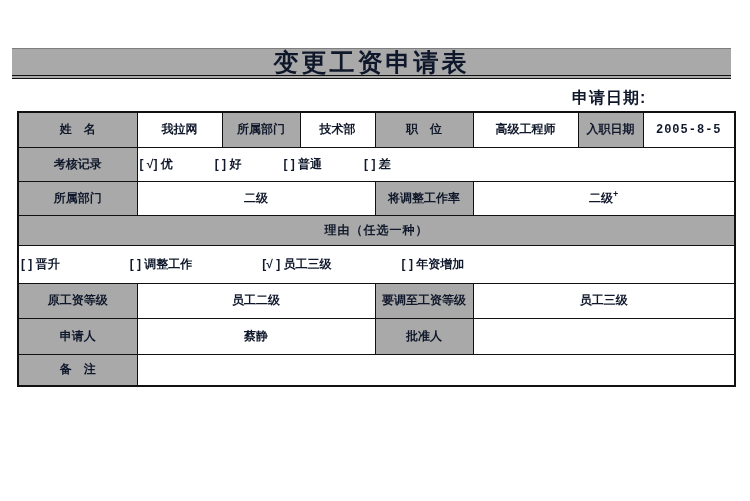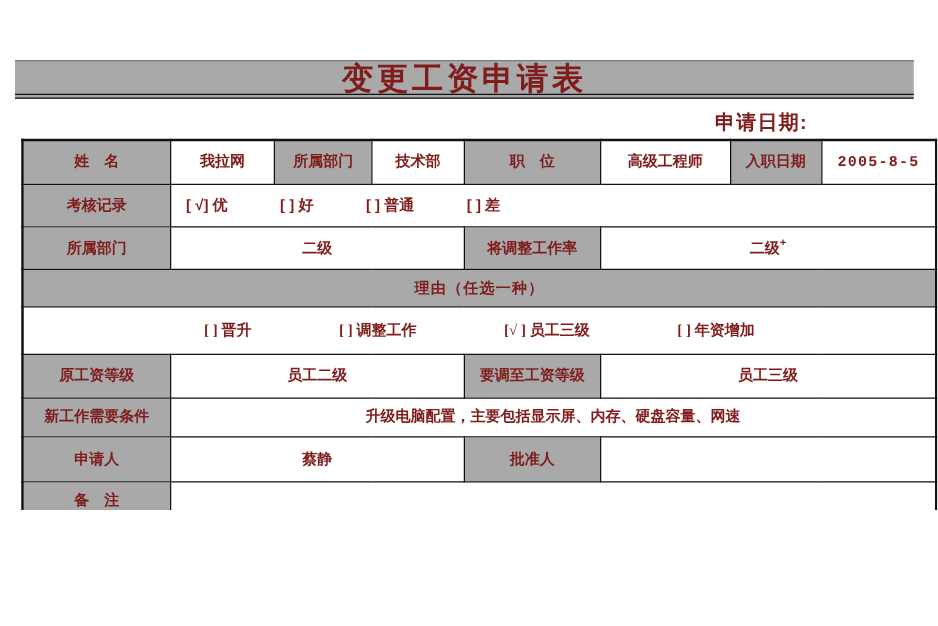--- a/index.html
+++ b/index.html
@@ -1,41 +1,41 @@
 <!DOCTYPE html>
 <html><head>
 <meta charset="utf-8">
 <style>
   html,body{margin:0;padding:0;background:#fff;}
   .page{
     position:relative;width:750px;height:408px;background:#ffffff;
-    font-family:"Liberation Sans","DejaVu Sans",sans-serif;color:#7f1d1d;overflow:hidden;
+    font-family:"Liberation Sans","DejaVu Sans",sans-serif;color:#0f172a;overflow:hidden;
   }
   .title-bar{
     position:absolute;left:12px;top:48px;width:719px;height:26px;
     background:#a9a9a9;border-top:1px solid #7d7d7d;border-bottom:4px double #111;
     display:flex;align-items:center;justify-content:center;
     font-size:25px;font-weight:bold;letter-spacing:3px;
   }
   .date-label{
     position:absolute;left:572px;top:88px;font-size:16px;font-weight:bold;letter-spacing:1px;
   }
   table.form{
     position:absolute;left:17px;top:111px;border-collapse:collapse;table-layout:fixed;
     border:2px solid #111;
   }
   table.form td{
     border:1px solid #111;font-size:12px;font-weight:bold;text-align:center;
-    vertical-align:middle;padding:0 12px;overflow:hidden;white-space:nowrap;
+    vertical-align:middle;padding:0 2px;overflow:hidden;white-space:nowrap;
   }
   td.lbl{background:#a9a9a9;}
   td.left{text-align:left;padding-left:9px;}
   td.reason-hdr{background:#a9a9a9;letter-spacing:1px;}
   .opts{display:flex;align-items:center;gap:42px;}
-  .opts.centered{justify-content:center;gap:70px;font-family:Liberation Serif, serif;}
+  .opts.centered{gap:70px;}
   .date-val{font-family:Liberation Mono, monospace;font-size:13px;font-weight:normal;letter-spacing:1px;}
   sup.plus{font-size:9px;vertical-align:super;line-height:0;}
 </style>
 </head>
 <body>
 
 <div class="page">
 
   <div class="title-bar">
     <span>变更工资申请表</span>
@@ -104,24 +104,20 @@
     </tr>
 
     <tr style="height:35px">
       <td class="lbl">原工资等级</td>
       <td colspan="3">员工二级</td>
       <td class="lbl">要调至工资等级</td>
       <td colspan="3">员工三级</td>
     </tr>
 
 
-    <tr style="height:31px">
-      <td class="lbl">新工作需要条件</td>
-      <td class="left" colspan="7">升级电脑配置，主要包括显示屏、内存、硬盘容量、网速</td>
-    </tr>
 
     <tr style="height:36px">
       <td class="lbl">申请人</td>
       <td colspan="3">蔡静</td>
       <td class="lbl">批准人</td>
       <td colspan="3"></td>
     </tr>
 
     <tr style="height:32px">
       <td class="lbl">备　注</td>

